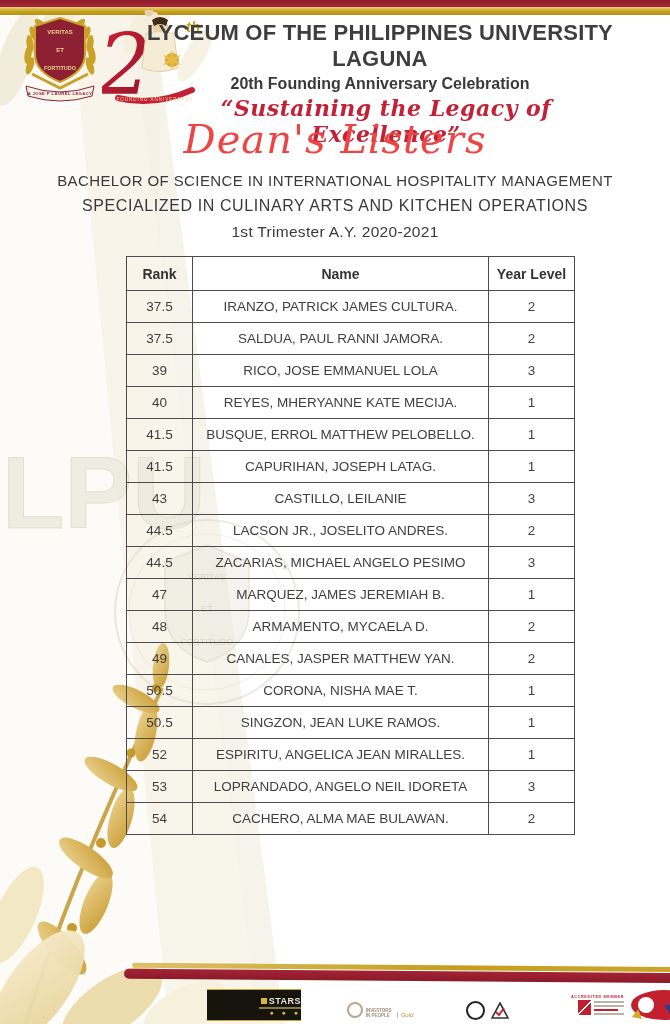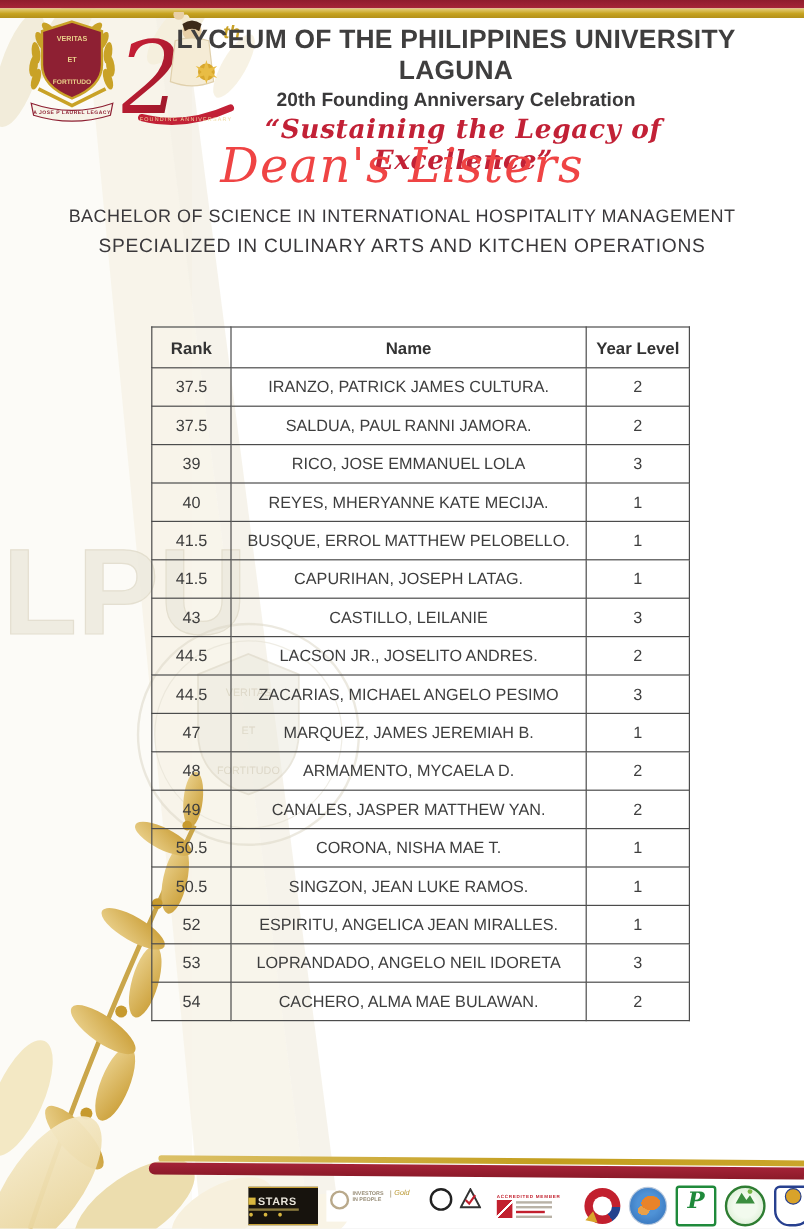--- a/index.html
+++ b/index.html
@@ -29,38 +29,38 @@
   .script-heading{top:116px;left:0;width:670px;text-align:center;
     font-family:"DejaVu Serif",serif;font-style:italic;font-weight:400;
     font-size:40px;color:#ef4444;letter-spacing:1px;}
 
   .program{top:172px;left:0;width:670px;text-align:center;color:#3a383b;}
   .program-line1{font-size:15px;letter-spacing:.4px;}
   .program-line2{font-size:16px;letter-spacing:.6px;margin-top:8px;}
   .program-term{font-size:15.5px;margin-top:8px;letter-spacing:.3px;}
 
   
-  .roster{top:272px;left:115px;padding-left:11px;}
+  .roster{top:256px;left:115px;padding-left:11px;}
   table{border-collapse:collapse;table-layout:fixed;width:448px;background:transparent;}
   th,td{border:1px solid #4c4c4c;text-align:center;vertical-align:middle;padding:0 4px;
     overflow:hidden;white-space:nowrap;}
   th{height:33px;font-size:14px;font-weight:700;color:#333;}
   td{height:31px;font-size:13.5px;color:#3e3e3e;}
 
   
   .sweep-gold{top:967px;left:132px;width:538px;height:5px;
     background:linear-gradient(90deg,#dcc168,#c39e1e 60%,#caa52a);
     border-radius:4px 0 0 4px;transform:rotate(.45deg);transform-origin:100% 50%;}
   .sweep-red{top:973px;left:124px;width:546px;height:10px;
     background:linear-gradient(180deg,#a42337,#8c1a29);
     border-radius:8px 0 0 8px;transform:rotate(.45deg);transform-origin:100% 50%;}
 
   
   .footer-logos{top:988px;left:207px;height:34px;display:flex;align-items:center;gap:7px;}
-  .logo{flex:0 0 auto;display:flex;align-items:flex-start;justify-content:center;}
+  .logo{flex:0 0 auto;display:flex;align-items:flex-end;justify-content:center;padding-left:36px;}
 
   .stars{width:58px;height:30px;background:#17130d;border-top:1px solid #caa43a;
     border-bottom:1px solid #caa43a;flex-direction:column;gap:1px;}
   .stars .row1{display:flex;align-items:center;gap:2px;color:#e8e4da;
     font-size:9px;font-weight:700;letter-spacing:.5px;}
   .stars .sq{width:6px;height:6px;background:#d8b63f;display:inline-block;}
   .stars .sub{width:42px;height:2px;background:#8a7a3e;}
   .stars .dots{color:#d8b63f;font-size:7px;letter-spacing:3px;line-height:5px;}
 
   .iip{width:72px;height:26px;background:#fff;gap:3px;}
@@ -217,20 +217,21 @@
     <div class="uni-title">LYCEUM OF THE PHILIPPINES UNIVERSITY LAGUNA</div>
     <div class="anniv-line">20th Founding Anniversary Celebration</div>
     <div class="motto">“Sustaining the Legacy of Excellence”</div>
   </div>
 
   <div class="layer script-heading">Dean's Listers</div>
 
   <div class="layer program">
     <div class="program-line1">BACHELOR OF SCIENCE IN INTERNATIONAL HOSPITALITY MANAGEMENT</div>
     <div class="program-line2">SPECIALIZED IN CULINARY ARTS AND KITCHEN OPERATIONS</div>
+    <div class="program-term">1st Trimester A.Y. 2020-2021</div>
   </div>
 
   <div class="layer roster">
     <table>
       <colgroup>
           <col style="width:66px">
           <col style="width:296px">
           <col style="width:86px">
         </colgroup>
       <thead>

